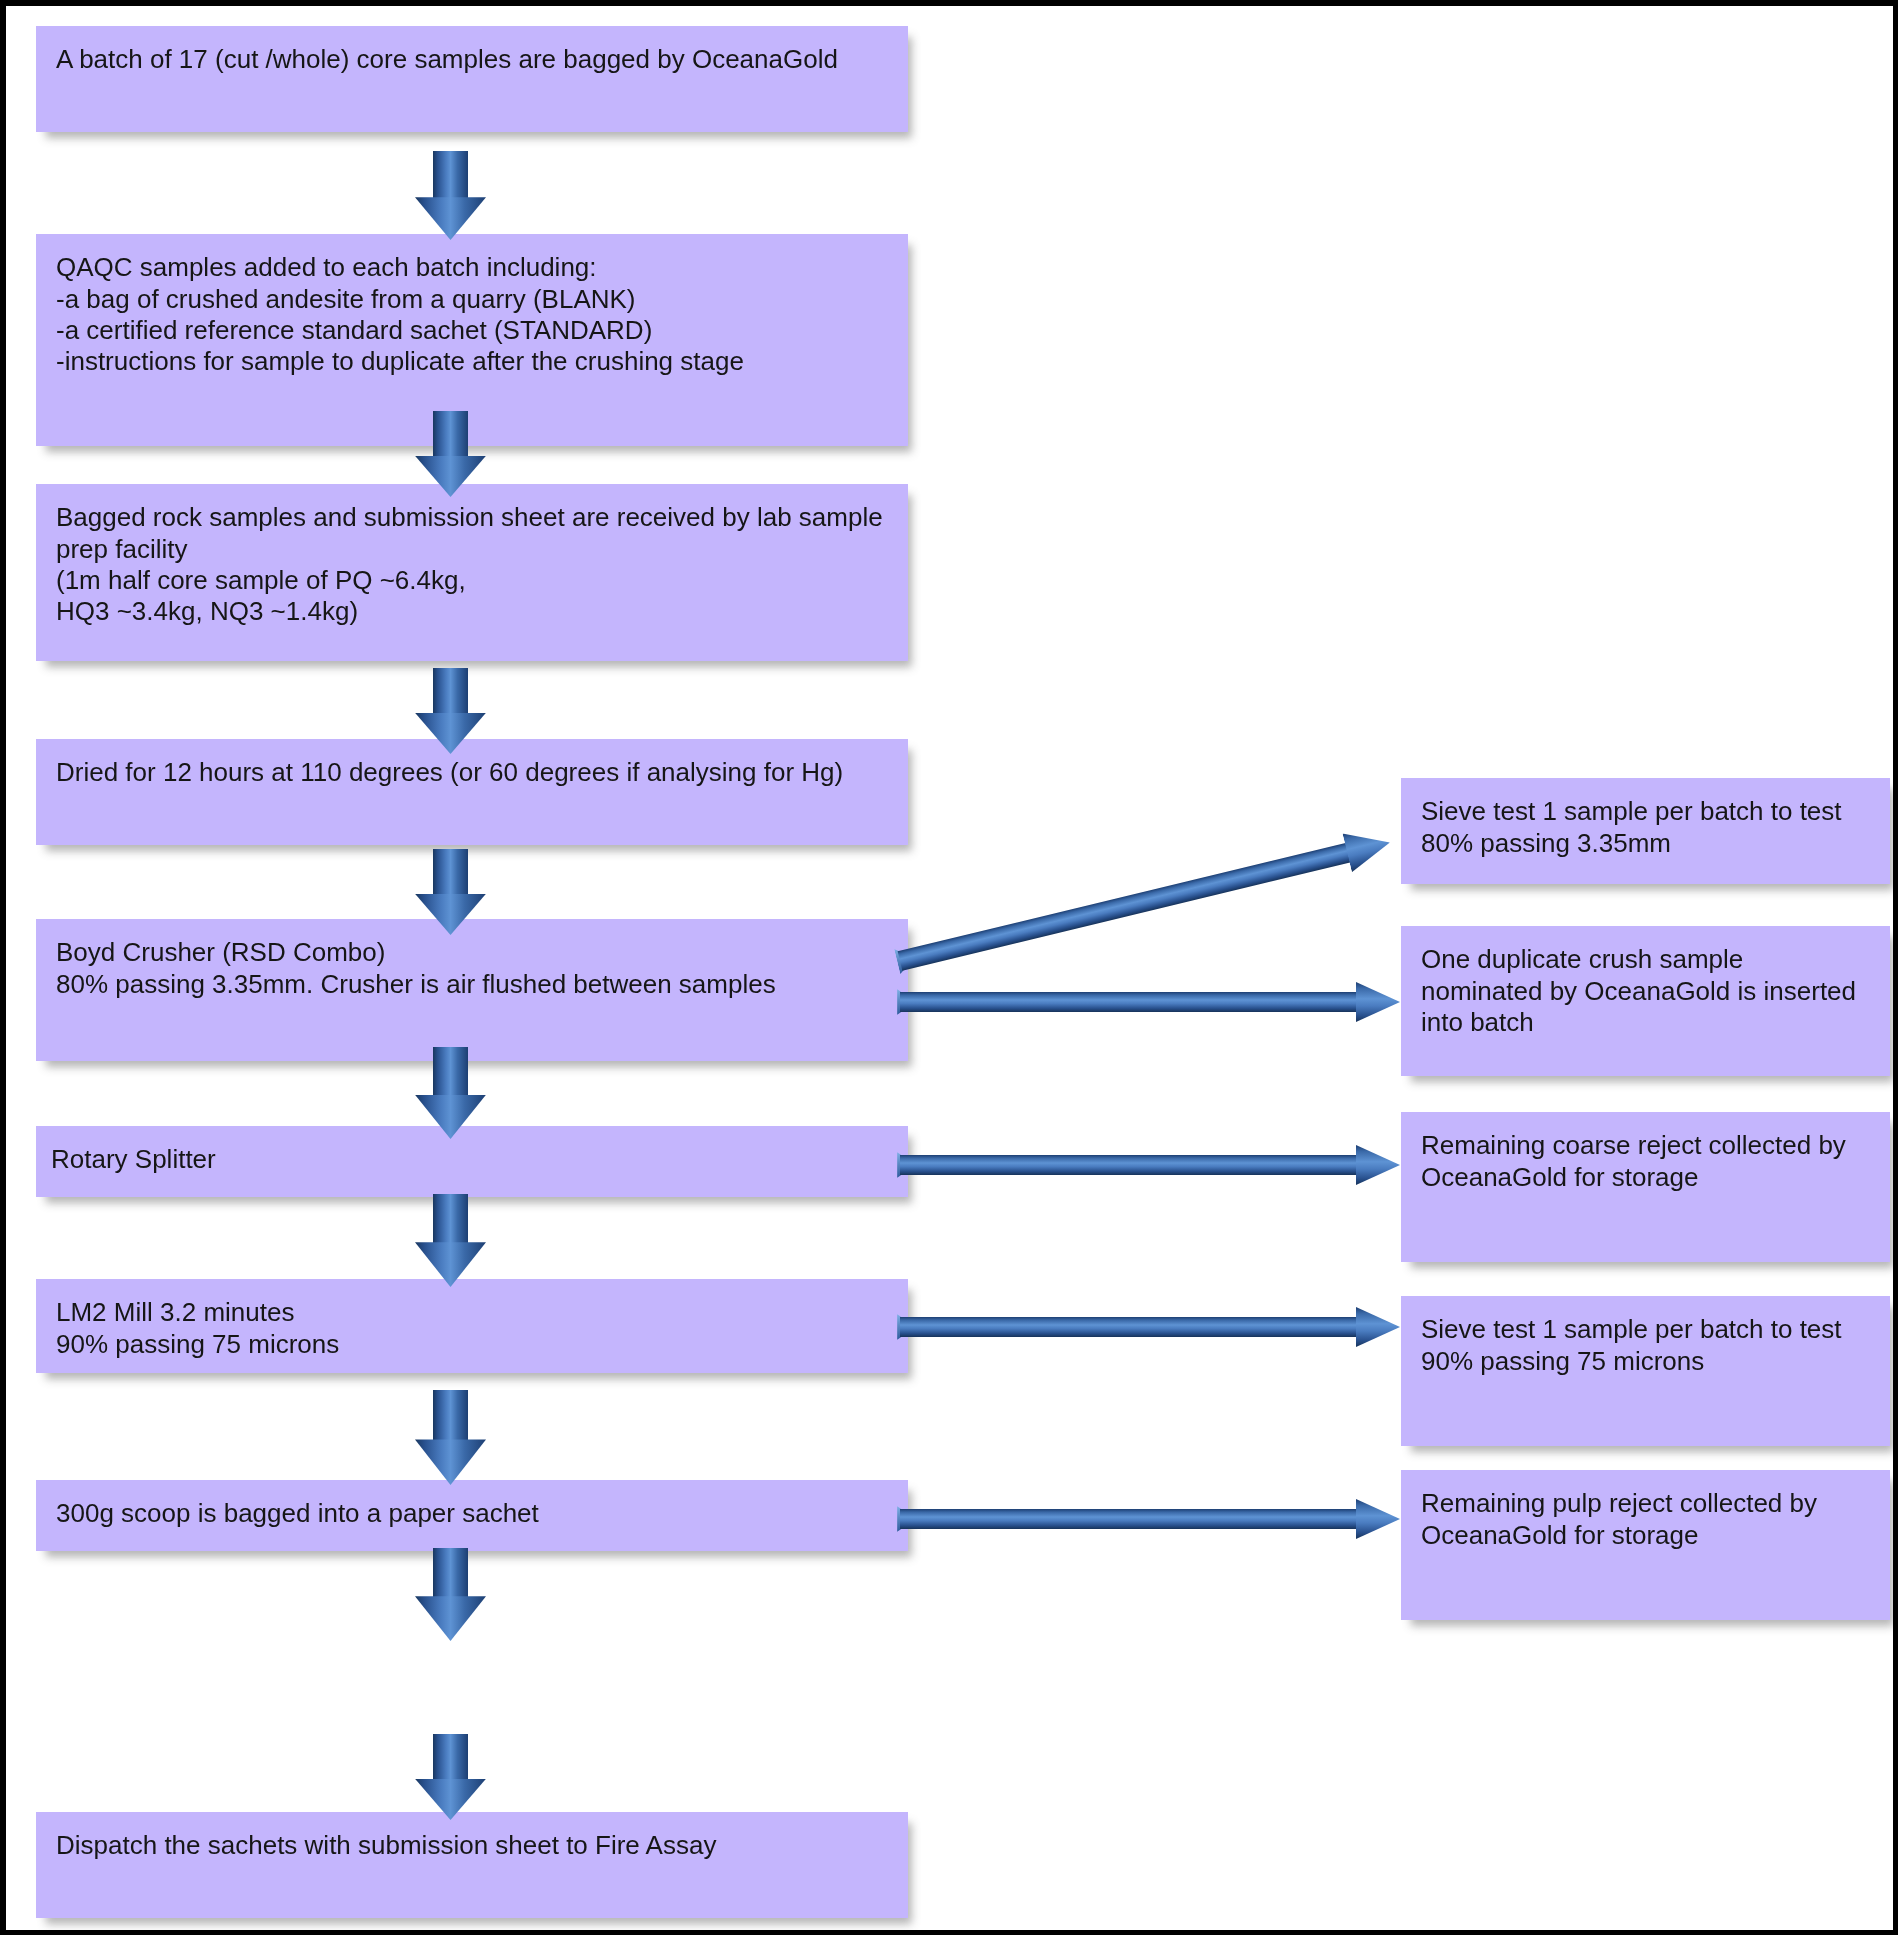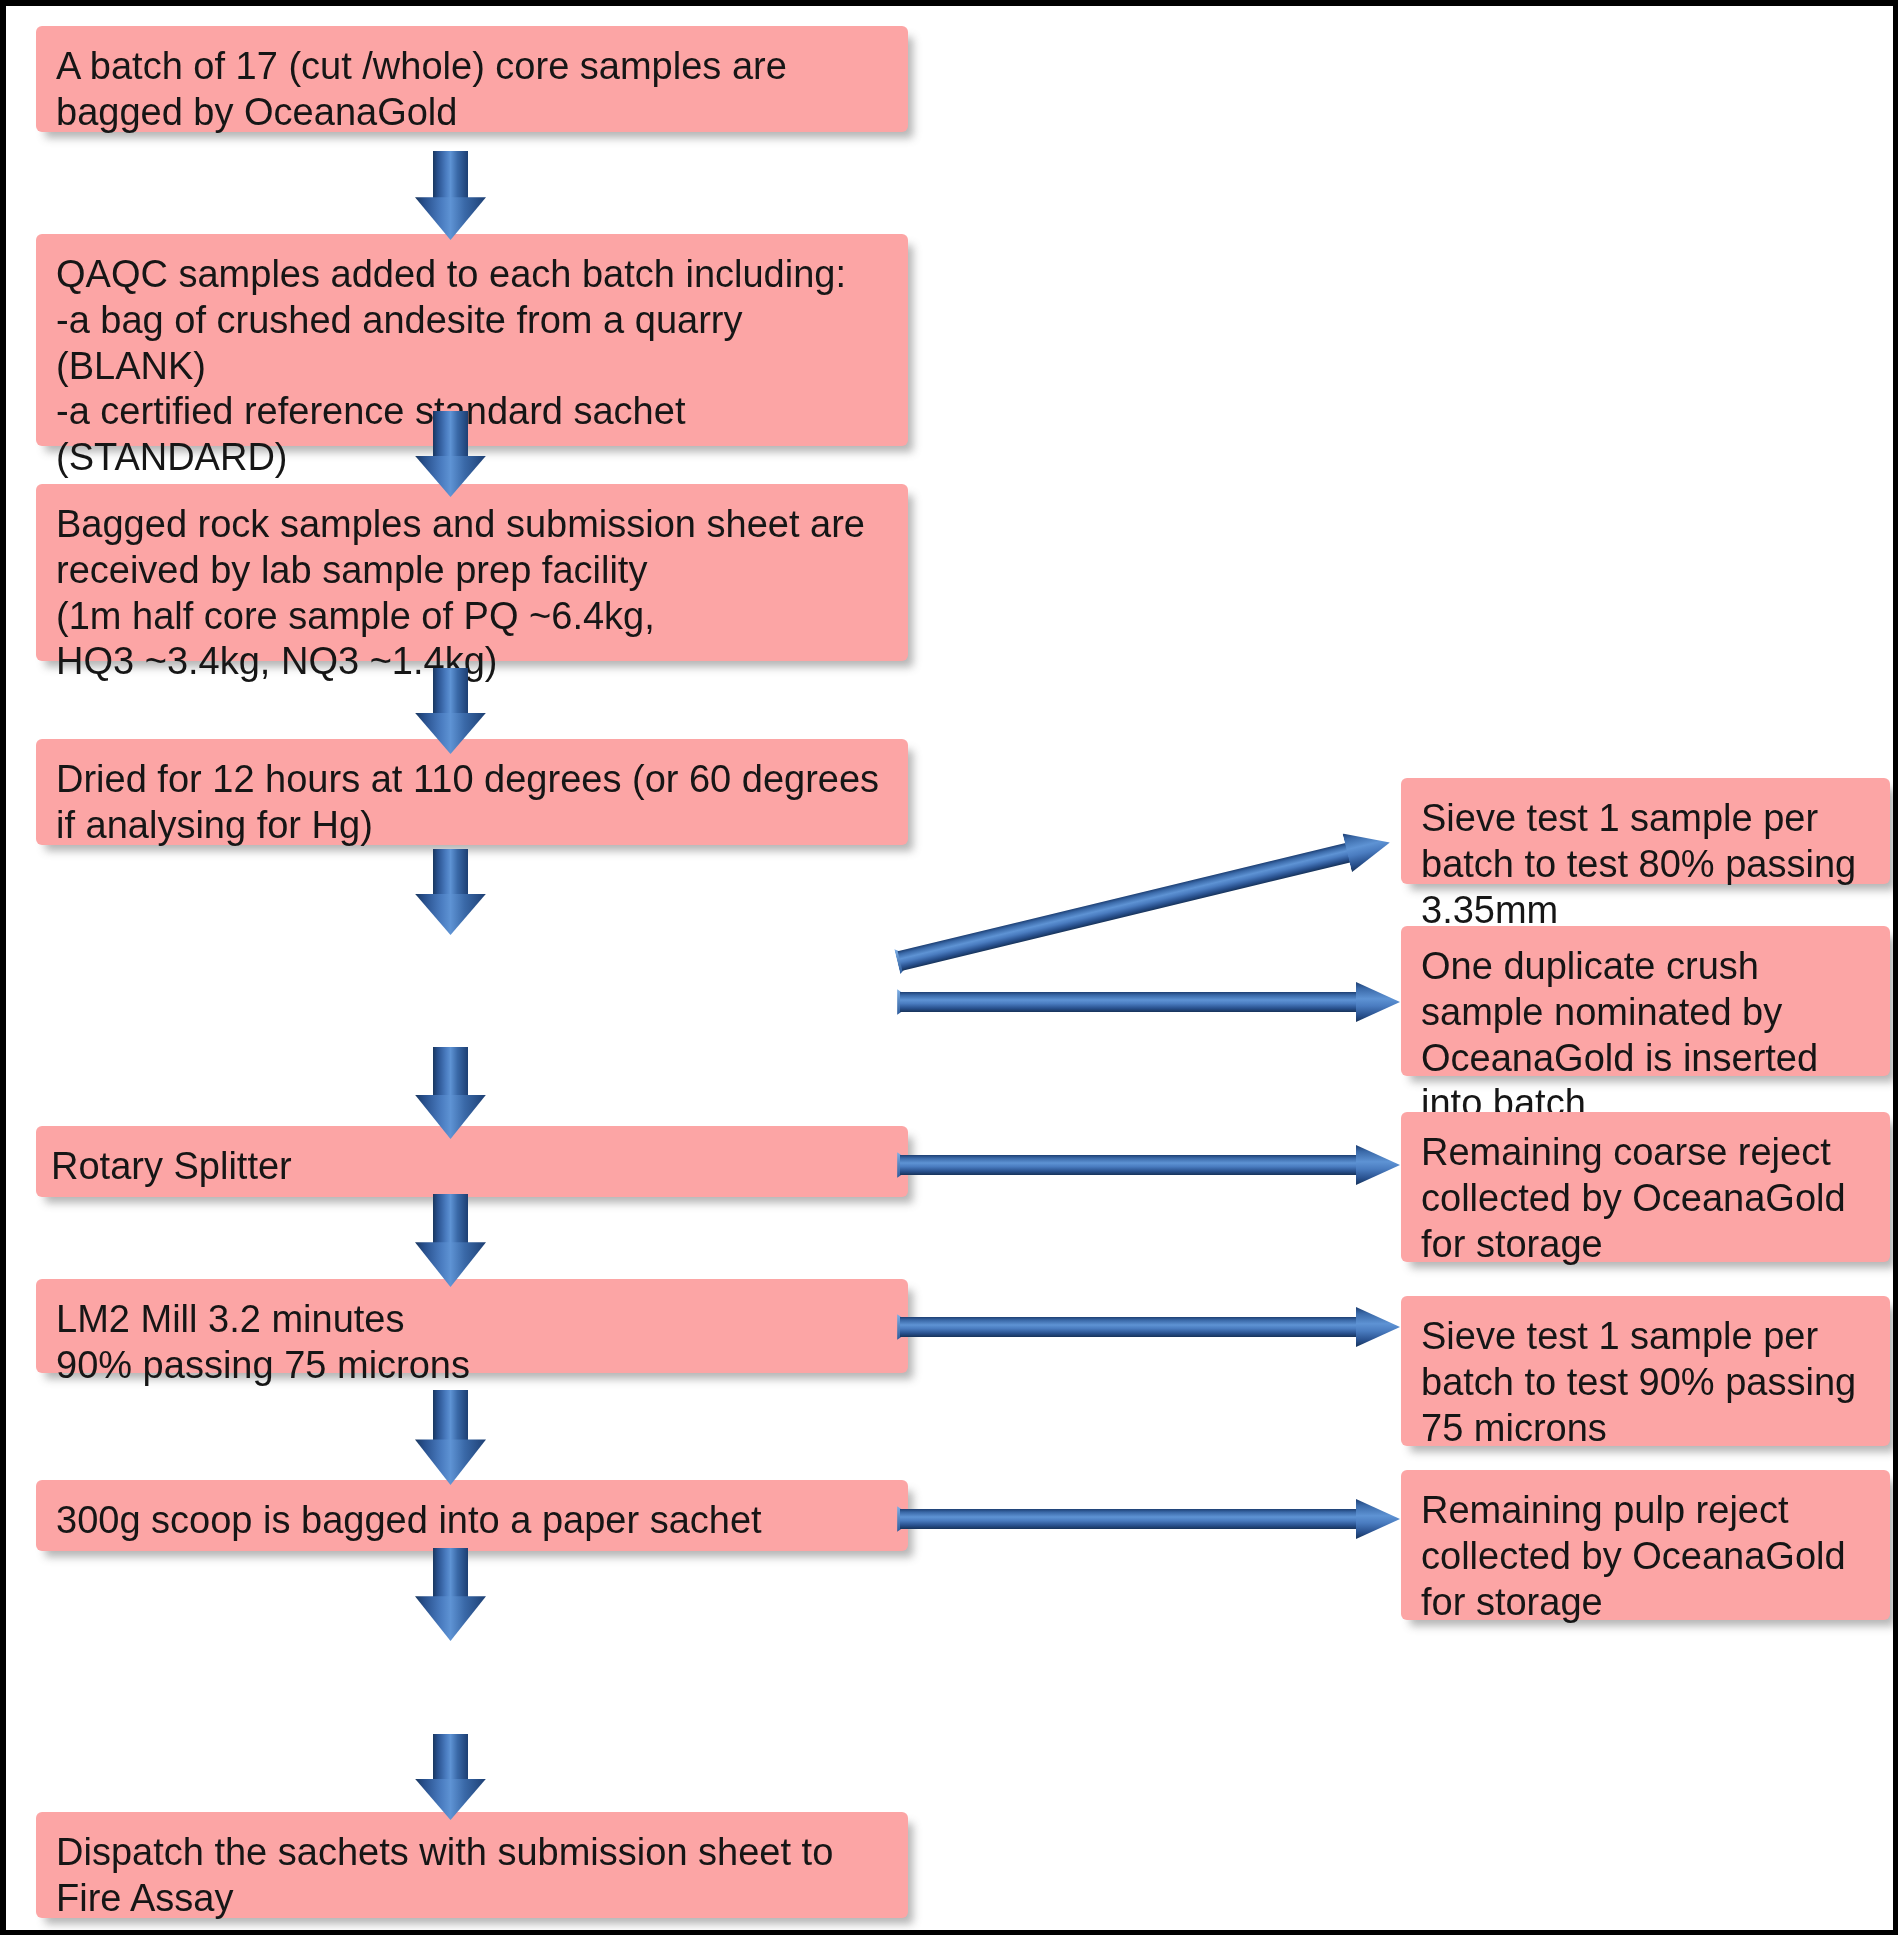--- a/index.html
+++ b/index.html
@@ -9,30 +9,29 @@
     position:relative;
     width:1899px;height:1936px;
     background:#ffffff;
     box-sizing:border-box;
     border:6.4px solid #000000;
     overflow:hidden;
   }
 
   .box{
     position:absolute;
-    background:#fca5a5;
+    background:#c4b5fd;
     box-sizing:border-box;
     padding:18.4px 20px 14px 20px;
-    font-size:38px;
+    font-size:26px;
     line-height:1.20;
     color:#161616;
     white-space:pre-line;
     box-shadow:7px 8.5px 8.5px -2.8px rgba(90,90,90,0.45);
     z-index:2;
-    border-radius:6px;
   }
 
   
   .vArrow{
     position:absolute;
     z-index:4;
   }
   .vArrow .stem{
     position:absolute;
     left:25%;width:50%;
@@ -102,20 +101,22 @@
 -a bag of crushed andesite from a quarry (BLANK)
 -a certified reference standard sachet (STANDARD)
 -instructions for sample to duplicate after the crushing stage</div>
 
   <div class="box" style="left:30px;top:478px;width:872px;height:177px;">Bagged rock samples and submission sheet are received by lab sample prep facility
 (1m half core sample of PQ ~6.4kg,
 HQ3 ~3.4kg, NQ3 ~1.4kg)</div>
 
   <div class="box" style="left:30px;top:733px;width:872px;height:106px;">Dried for 12 hours at 110 degrees (or 60 degrees if analysing for Hg)</div>
 
+  <div class="box" style="left:30px;top:913px;width:872px;height:142px;">Boyd Crusher (RSD Combo)
+80% passing 3.35mm. Crusher is air flushed between samples</div>
 
   <div class="box" style="left:30px;top:1120px;width:872px;height:71px;padding-left:15px;">Rotary Splitter</div>
 
   <div class="box" style="left:30px;top:1273px;width:872px;height:94px;">LM2 Mill 3.2 minutes
 90% passing 75 microns</div>
 
   <div class="box" style="left:30px;top:1474px;width:872px;height:71px;">300g scoop is bagged into a paper sachet</div>
 
 
   <div class="box" style="left:30px;top:1806px;width:872px;height:106px;">Dispatch the sachets with submission sheet to Fire Assay</div>

